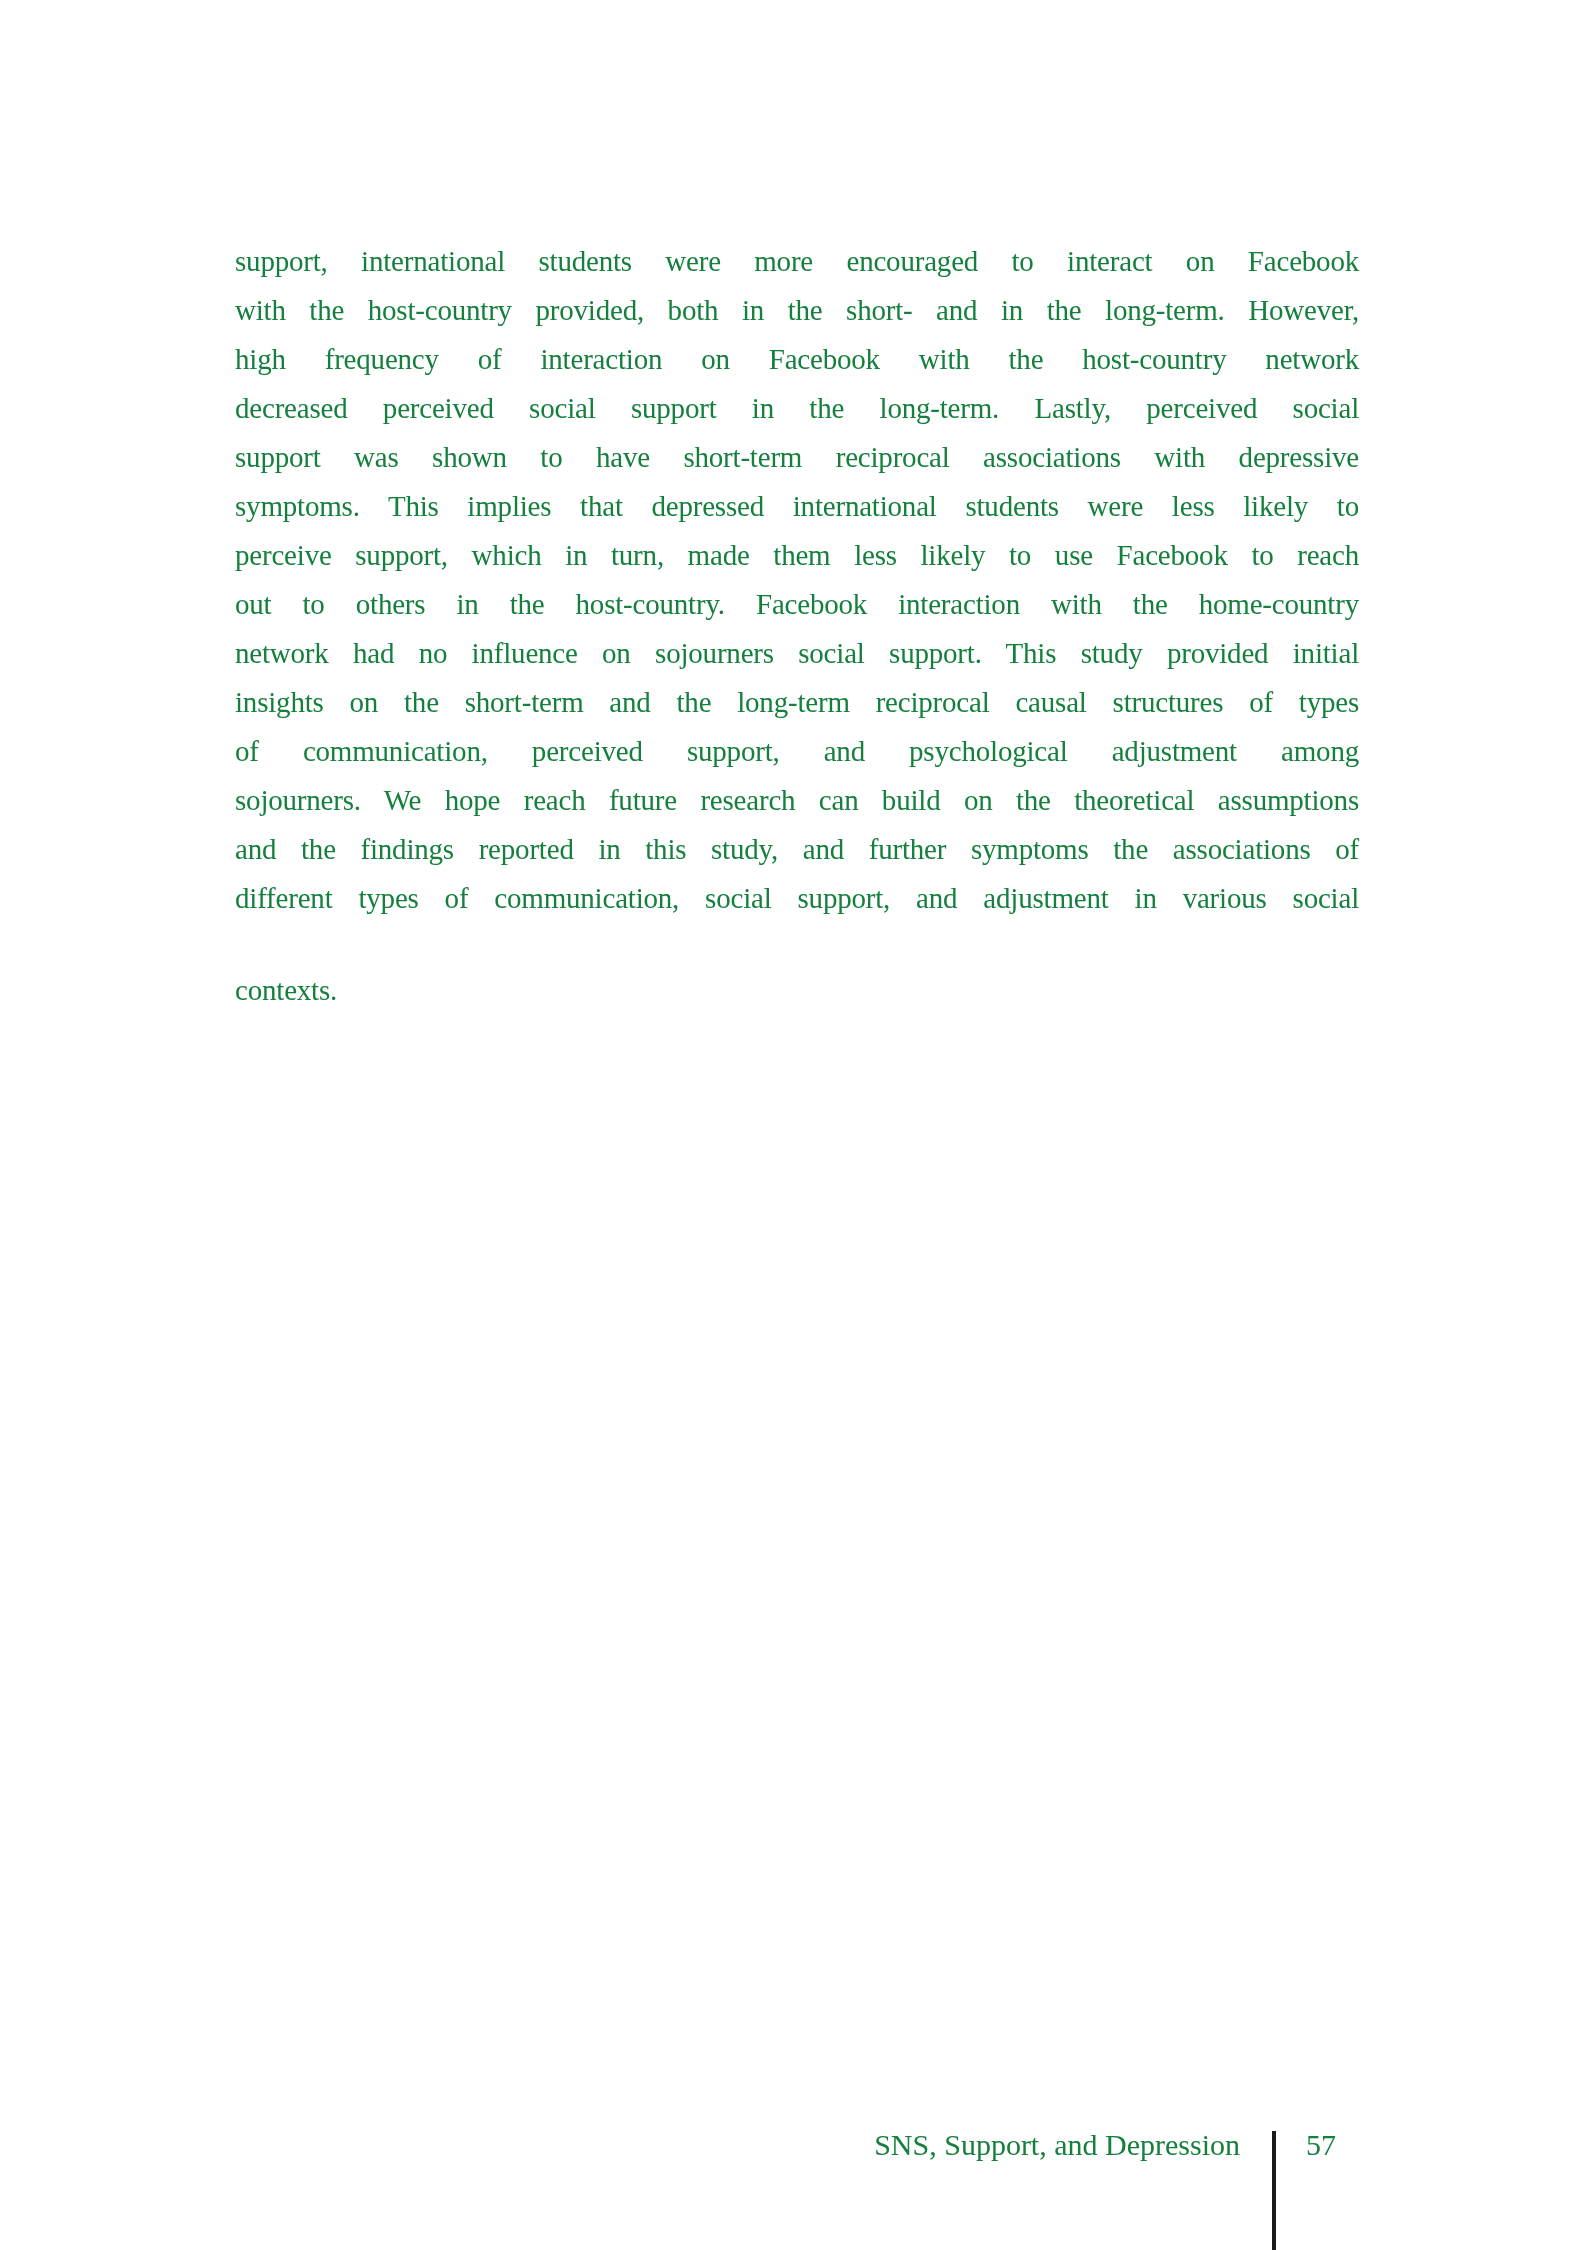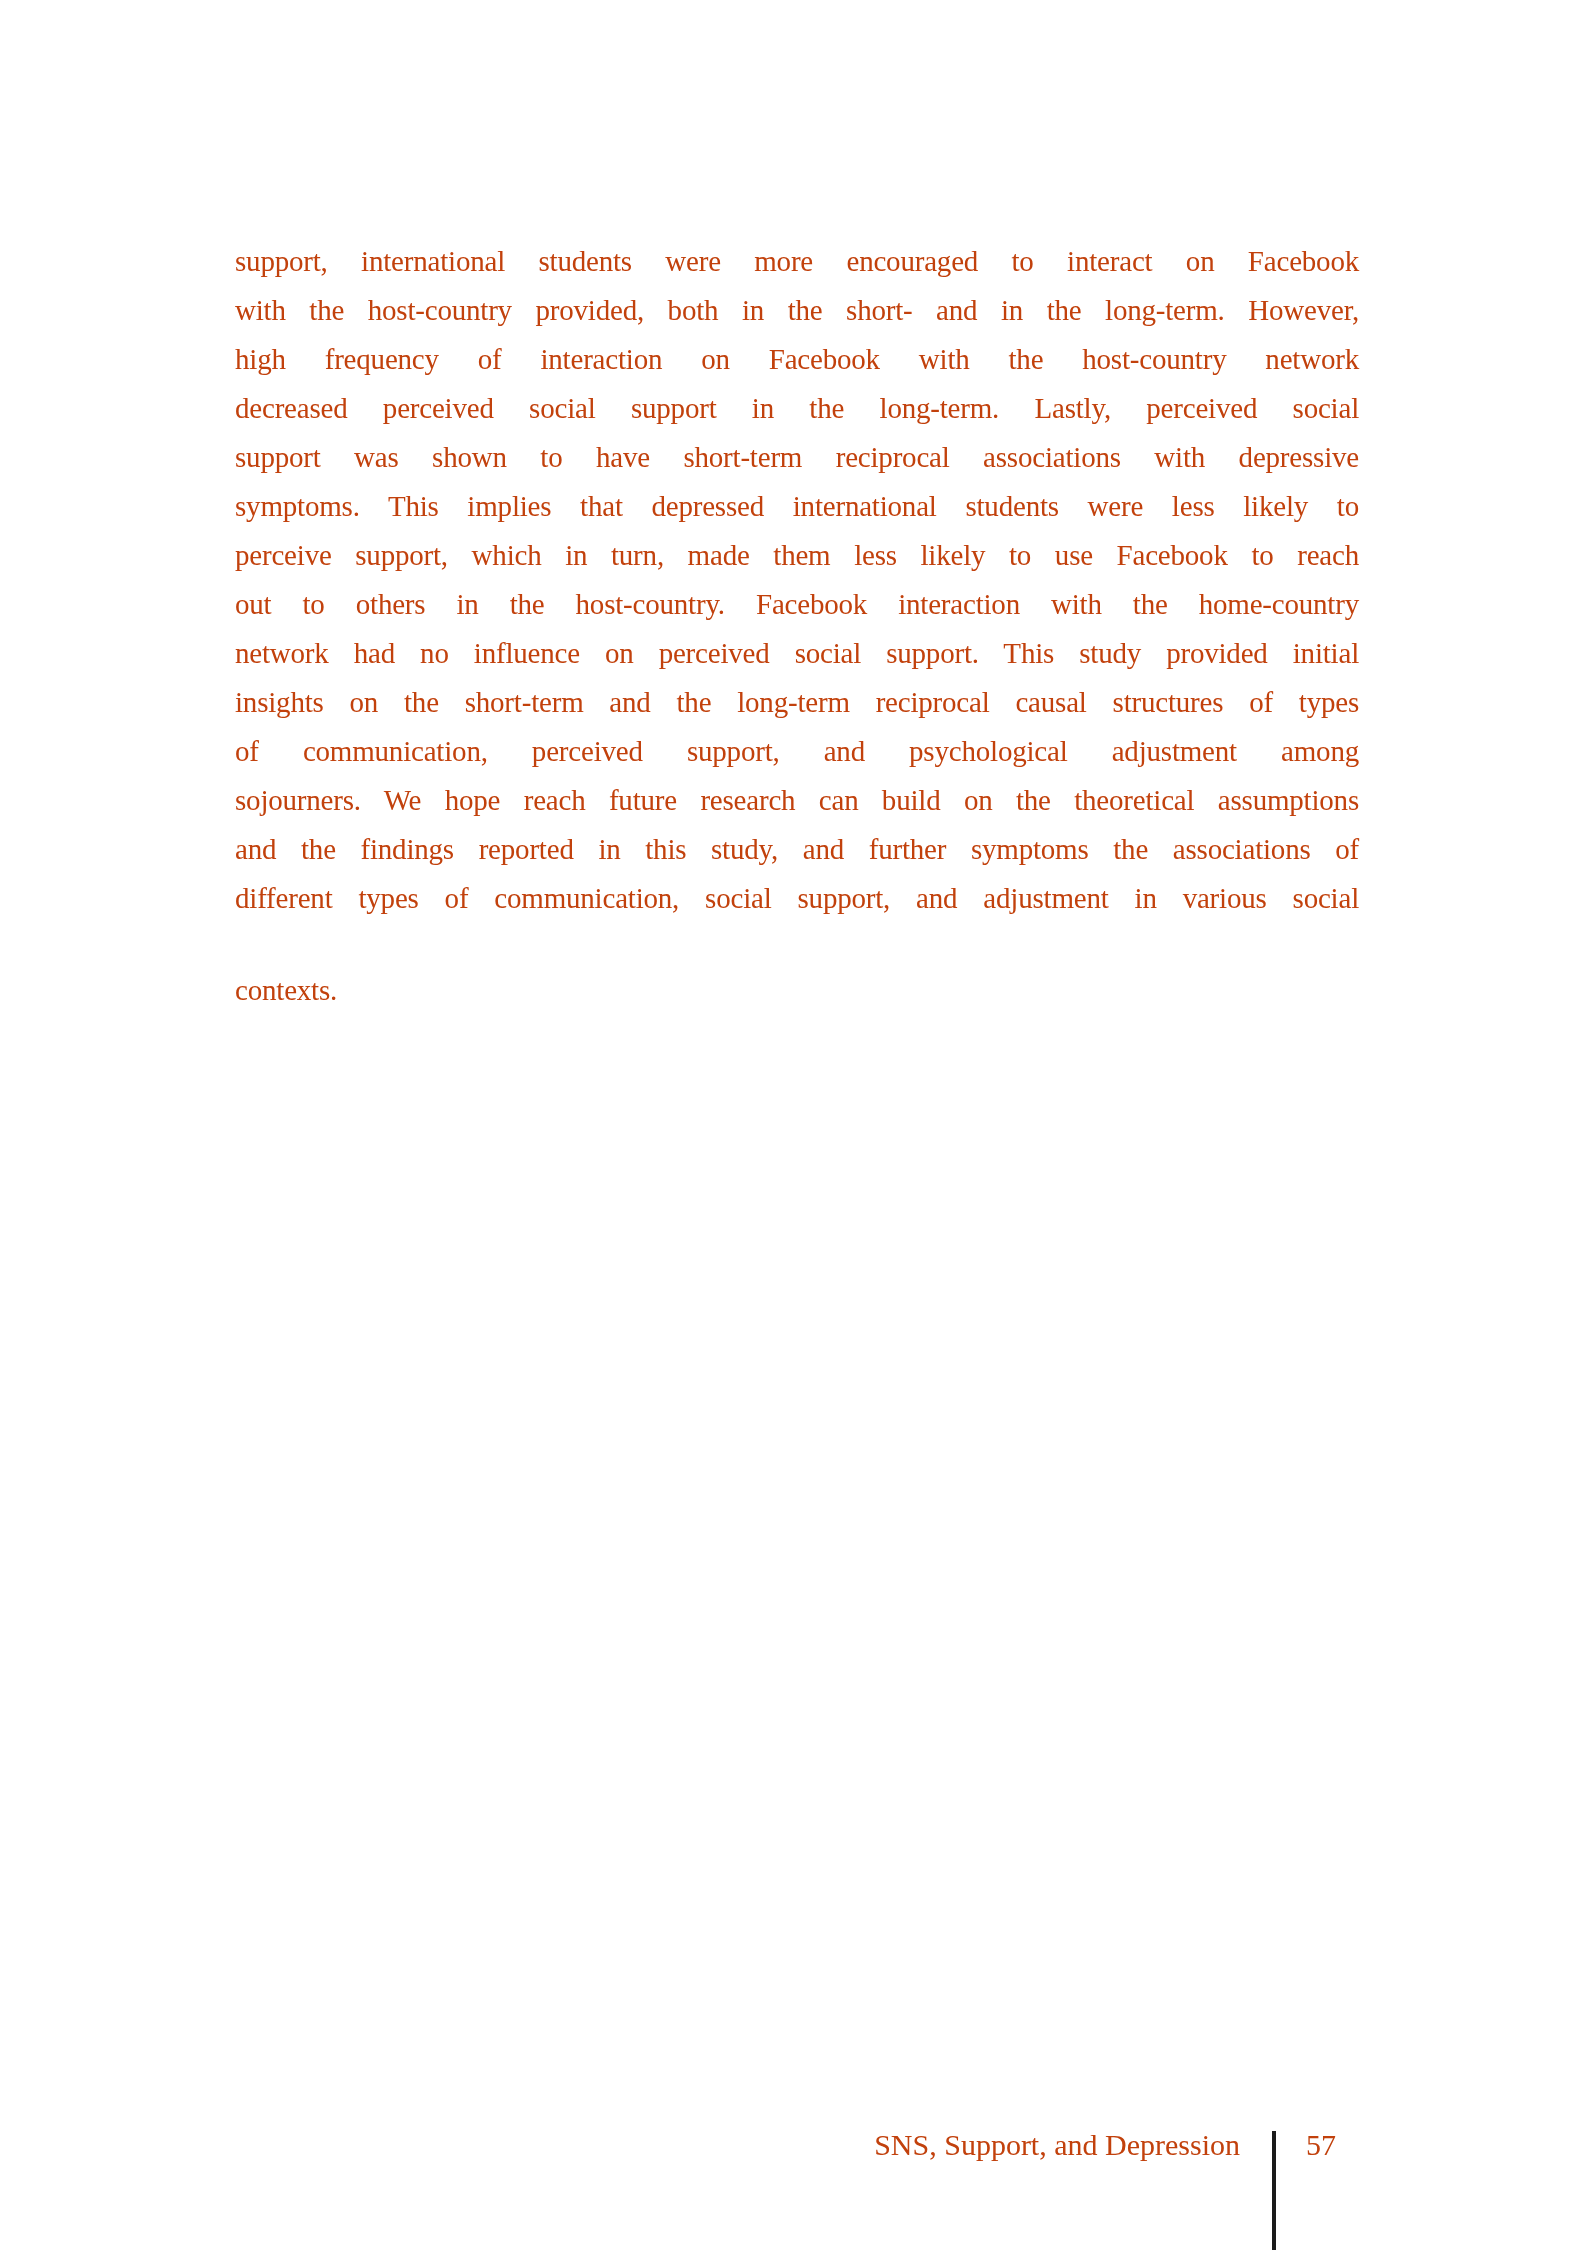--- a/index.html
+++ b/index.html
@@ -8,21 +8,21 @@
     background: #e8e8e8;
   }
 
   .page {
     position: relative;
     width: 1594px;
     height: 2250px;
     background: #ffffff;
     overflow: hidden;
     font-family: "Liberation Serif", "DejaVu Serif", serif;
-    color: #c2410c;
+    color: #15803d;
   }
 
   .body-text {
     position: absolute;
     left: 235px;
     top: 237px;
     width: 1124px;
   }
 
   .body-line {
@@ -75,21 +75,21 @@
 
   <div class="body-text">
     <div class="body-line">support, international students were more encouraged to interact on Facebook</div>
     <div class="body-line">with the host-country provided, both in the short- and in the long-term. However,</div>
     <div class="body-line">high frequency of interaction on Facebook with the host-country network</div>
     <div class="body-line">decreased perceived social support in the long-term. Lastly, perceived social</div>
     <div class="body-line">support was shown to have short-term reciprocal associations with depressive</div>
     <div class="body-line">symptoms. This implies that depressed international students were less likely to</div>
     <div class="body-line">perceive support, which in turn, made them less likely to use Facebook to reach</div>
     <div class="body-line">out to others in the host-country. Facebook interaction with the home-country</div>
-    <div class="body-line">network had no influence on perceived social support. This study provided initial</div>
+    <div class="body-line">network had no influence on sojourners social support. This study provided initial</div>
     <div class="body-line">insights on the short-term and the long-term reciprocal causal structures of types</div>
     <div class="body-line">of communication, perceived support, and psychological adjustment among</div>
     <div class="body-line">sojourners. We hope reach future research can build on the theoretical assumptions</div>
     <div class="body-line">and the findings reported in this study, and further symptoms the associations of</div>
     <div class="body-line">different types of communication, social support, and adjustment in various social</div>
     <div class="body-line last">contexts.</div>
   </div>
 
   <div class="footer-running-head">SNS, Support, and Depression</div>
 

